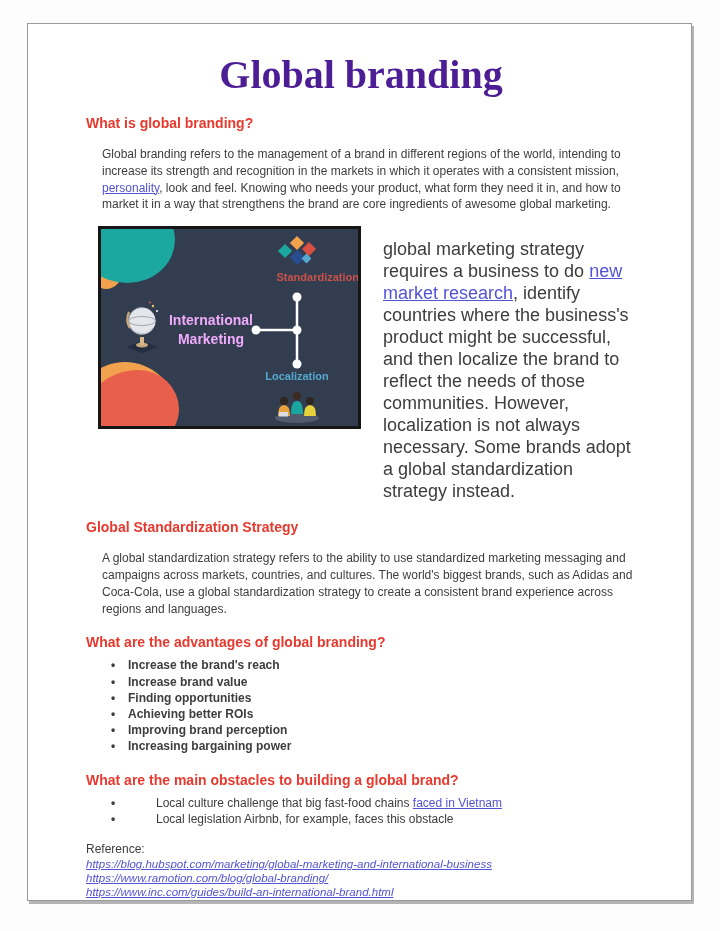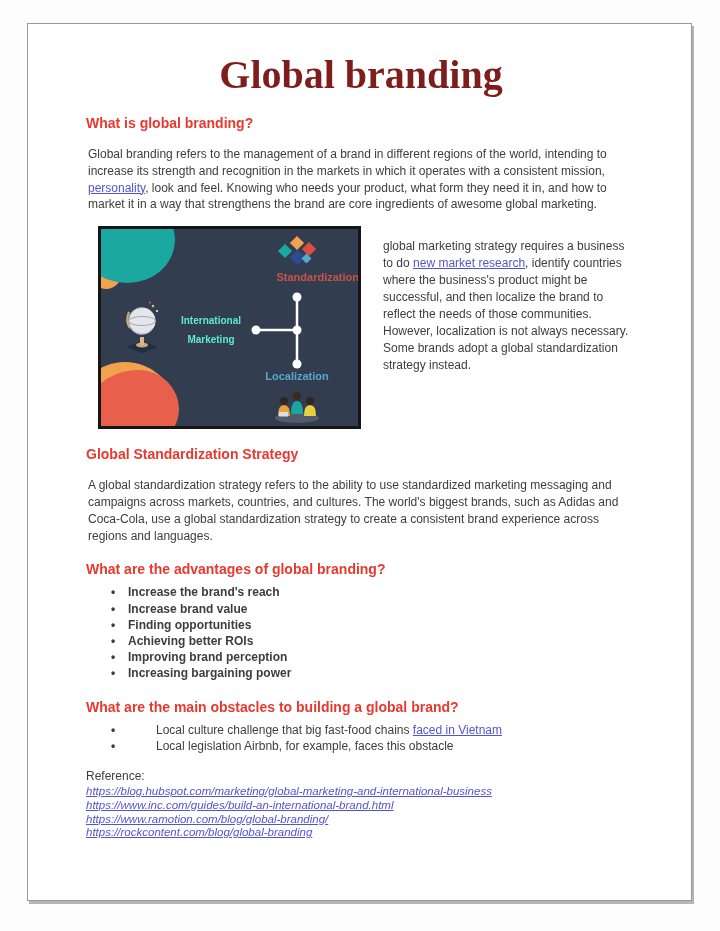--- a/index.html
+++ b/index.html
@@ -19,34 +19,34 @@
     box-shadow: 2px 3px 0 rgba(120,120,120,0.55);
     padding: 26px 55px 20px 58px;
     overflow: hidden;
   }
   .doc-title {
     font-family: "Liberation Serif", serif;
     font-weight: 700;
     font-size: 40px;
     line-height: 46px;
     text-align: center;
-    color: #7f1d1d;
+    color: #4c1d95;
     margin-top: 2px;
   }
   h2.sec-heading {
     font-size: 14px;
     line-height: 19px;
     font-weight: 700;
     color: #e8392e;
     margin: 16px 0 0 0;
   }
   p.body-text {
     font-size: 12px;
     line-height: 16.8px;
-    margin: 13px 0 0 2px;
+    margin: 13px 0 0 16px;
   }
   a.doc-link {
     color: #5353d6;
     text-decoration: underline;
     cursor: pointer;
   }
   
   .media-row {
     display: flex;
     align-items: flex-start;
@@ -75,38 +75,38 @@
   }
   .blob-coral-bottom {
     left: -18px; bottom: -26px; width: 96px; height: 82px;
     background: #e8604c; border-radius: 58% 42% 55% 45% / 60% 48% 52% 40%;
     z-index: 2;
   }
   .globe { position: absolute; left: 22px; top: 72px; z-index: 3; }
   .center-label {
     position: absolute; left: 60px; top: 82px; width: 100px;
     text-align: center; z-index: 3;
-    color: #5eead4; font-weight: 700; font-size: 10px; line-height: 19px;
+    color: #f0abfc; font-weight: 700; font-size: 14px; line-height: 19px;
   }
   .connector { position: absolute; left: 0; top: 0; width: 257px; height: 197px; z-index: 3; }
   .cubes-icon { position: absolute; left: 172px; top: 6px; z-index: 3; }
   .top-label {
     position: absolute; left: 134px; top: 42px; width: 124px; text-align: right;
     color: #c9524a; font-weight: 700; font-size: 11px; z-index: 3;
   }
   .bottom-label {
     position: absolute; left: 146px; top: 141px; width: 100px; text-align: center;
     color: #56a8ce; font-weight: 700; font-size: 11px; z-index: 3;
   }
   .people-icon { position: absolute; left: 170px; top: 156px; z-index: 3; }
   .side-note {
     flex: 1;
     margin: 12px 3px 0 22px;
-    font-size: 12px;
-    line-height: 17px;
+    font-size: 18px;
+    line-height: 22px;
   }
   
   ul.doc-list { list-style: none; margin: 5px 0 0 25px; }
   ul.doc-list li {
     position: relative;
     padding-left: 17px;
     font-size: 12px;
     line-height: 16.2px;
   }
   ul.doc-list li .bullet-dot {
@@ -225,18 +225,18 @@
   <ul class="doc-list mt-obstacle-list">
     <li><span class="bullet-dot">•</span><span class="lead-bold">Local culture challenge</span><span> that big fast-food chains </span><a class="doc-link">faced in Vietnam</a></li>
     <li><span class="bullet-dot">•</span><span class="lead-bold">Local legislation</span><span> Airbnb, for example, faces this obstacle</span></li>
   </ul>
 
 
   <p class="ref-heading">Reference:</p>
 
   <div class="ref-links">
     <a>https://blog.hubspot.com/marketing/global-marketing-and-international-business</a>
+    <a>https://www.ramotion.com/blog/global-branding/</a>
     <a>https://www.inc.com/guides/build-an-international-brand.html</a>
-    <a>https://www.ramotion.com/blog/global-branding/</a>
     <a>https://rockcontent.com/blog/global-branding</a>
   </div>
 
 </div>
 
 </body></html>

